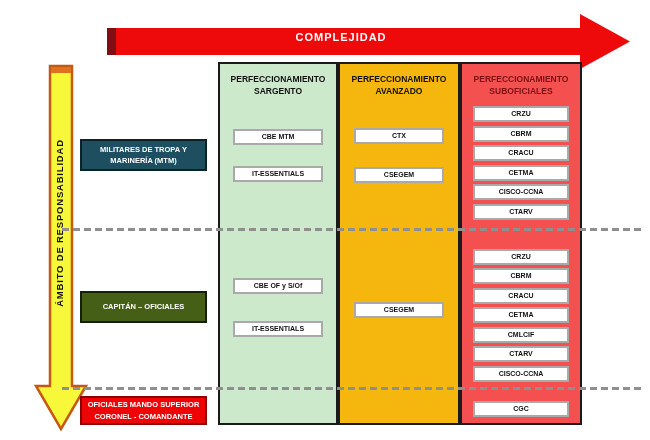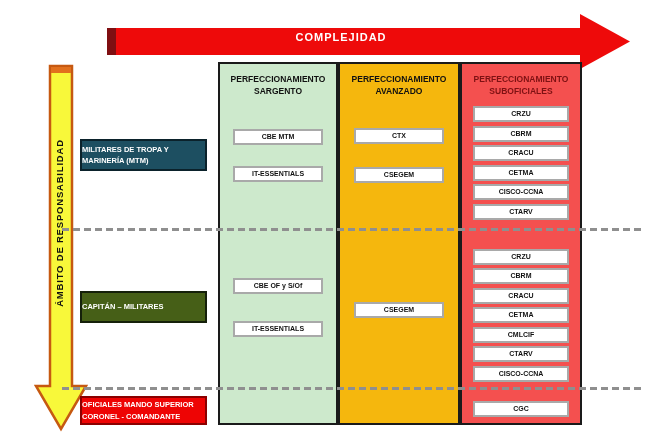--- a/index.html
+++ b/index.html
@@ -56,21 +56,21 @@
     overflow: hidden;
   }
   .c1 { left: 233px; width: 90px; }
   .c2 { left: 354px; width: 90px; }
   .c3 { left: 473px; width: 96px; }
 
   
   .row-label {
     position: absolute; left: 80px; width: 127px;
     display: flex; flex-direction: column; justify-content: center;
-    color: #ffffff; font-weight: bold;
+    text-align: center; color: #ffffff; font-weight: bold;
     font-size: 7.5px; line-height: 1.5;
   }
   .row-mtm    { top: 139px; height: 32px; background: #1d4f61; border: 2px solid #0b222b; }
   .row-ofsub  { top: 291px; height: 32px; background: #465f17; border: 2px solid #15200a; }
   .row-mando  { top: 396px; height: 29px; background: #ee0404; border: 2px solid #8b0000; }
 
   
   .dash {
     position: absolute; left: 62px; width: 580px; height: 3px;
     background: repeating-linear-gradient(90deg, #8f8f8f 0 7px, transparent 7px 11px);
@@ -121,21 +121,21 @@
   </div>
 
   <div class="dash dash-1"></div>
   <div class="dash dash-2"></div>
 
   <div class="row-label row-mtm">
     <div>MILITARES DE TROPA Y</div>
     <div>MARINERÍA (MTM)</div>
   </div>
   <div class="row-label row-ofsub">
-    <div>CAPITÁN – MILITARES</div>
+    <div>CAPITÁN – OFICIALES</div>
   </div>
   <div class="row-label row-mando">
     <div>OFICIALES MANDO SUPERIOR</div>
     <div>CORONEL - COMANDANTE</div>
   </div>
 
   <div class="course c1" style="top:129px">CBE MTM</div>
   <div class="course c1" style="top:166px">IT-ESSENTIALS</div>
   <div class="course c1" style="top:278px">CBE OF y S/Of</div>
   <div class="course c1" style="top:321px">IT-ESSENTIALS</div>

